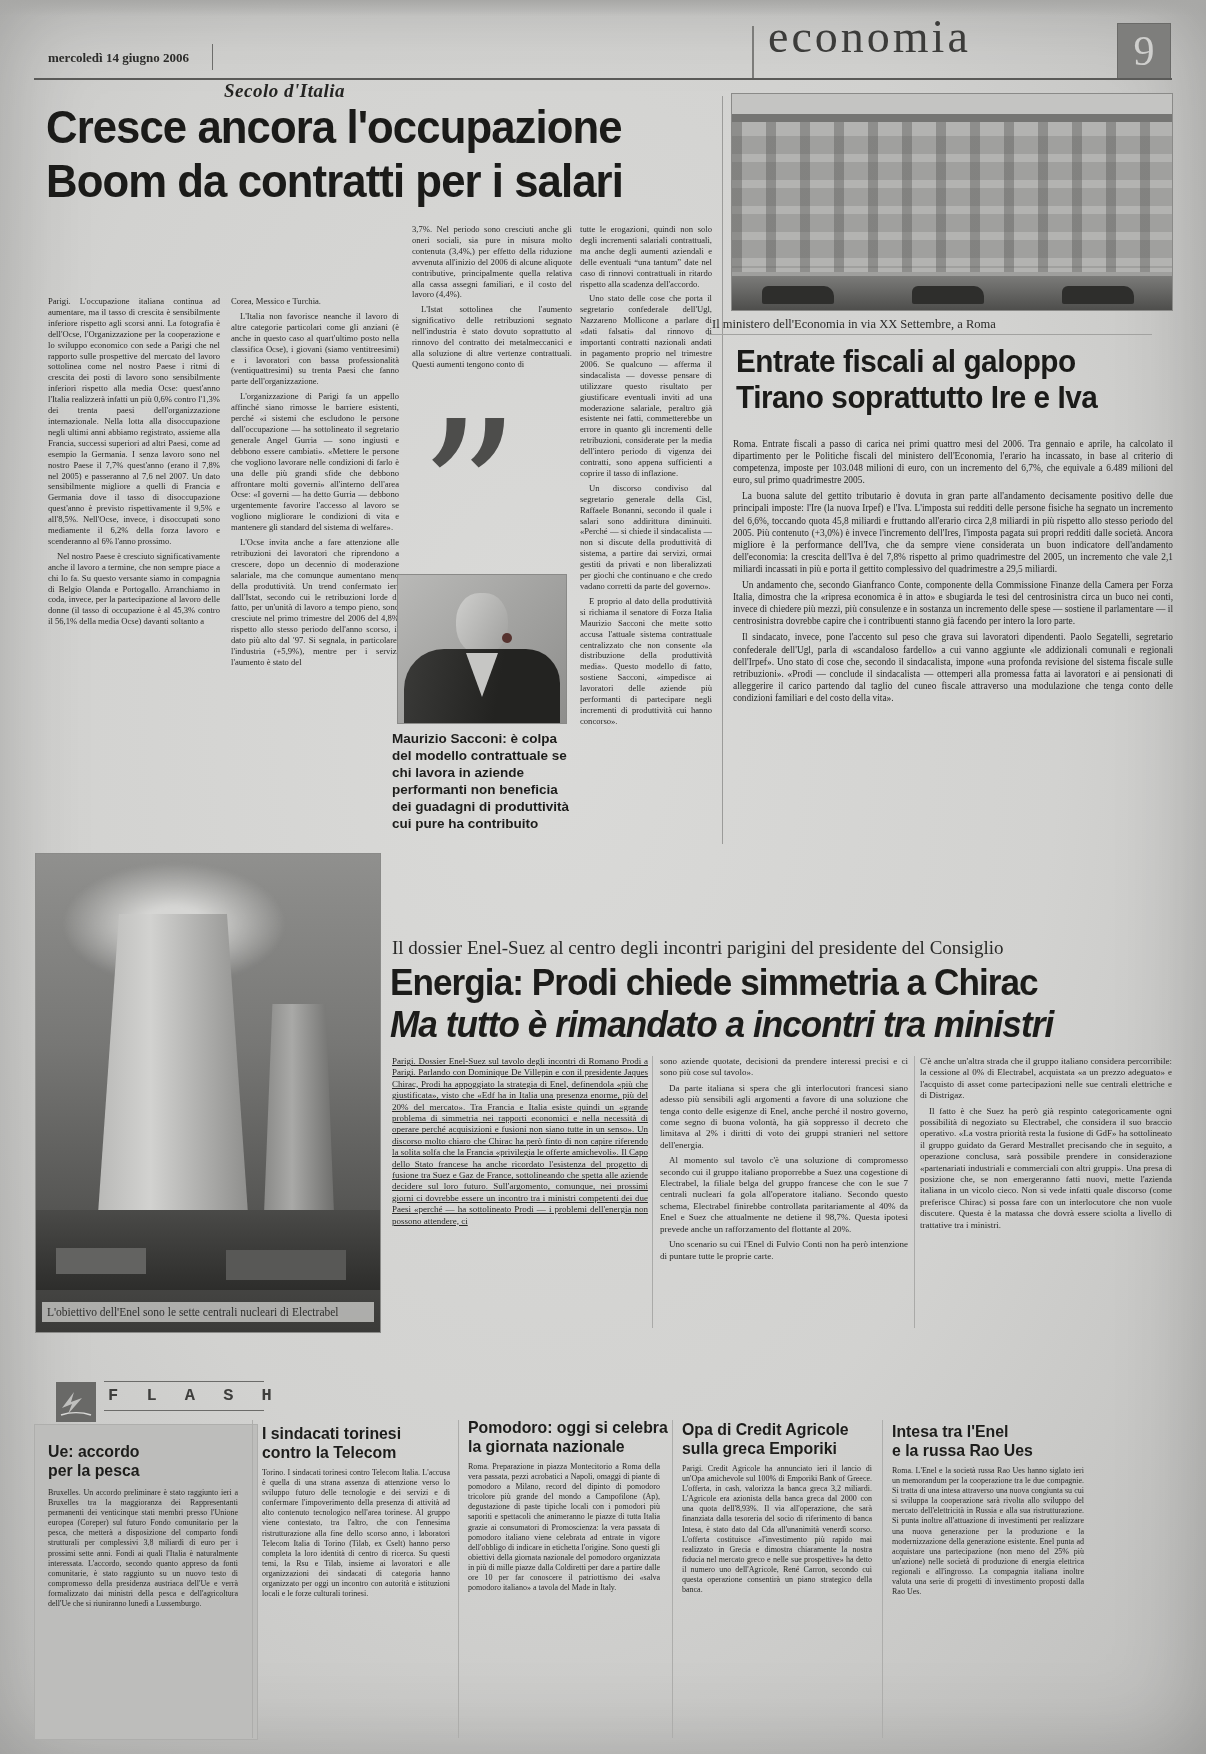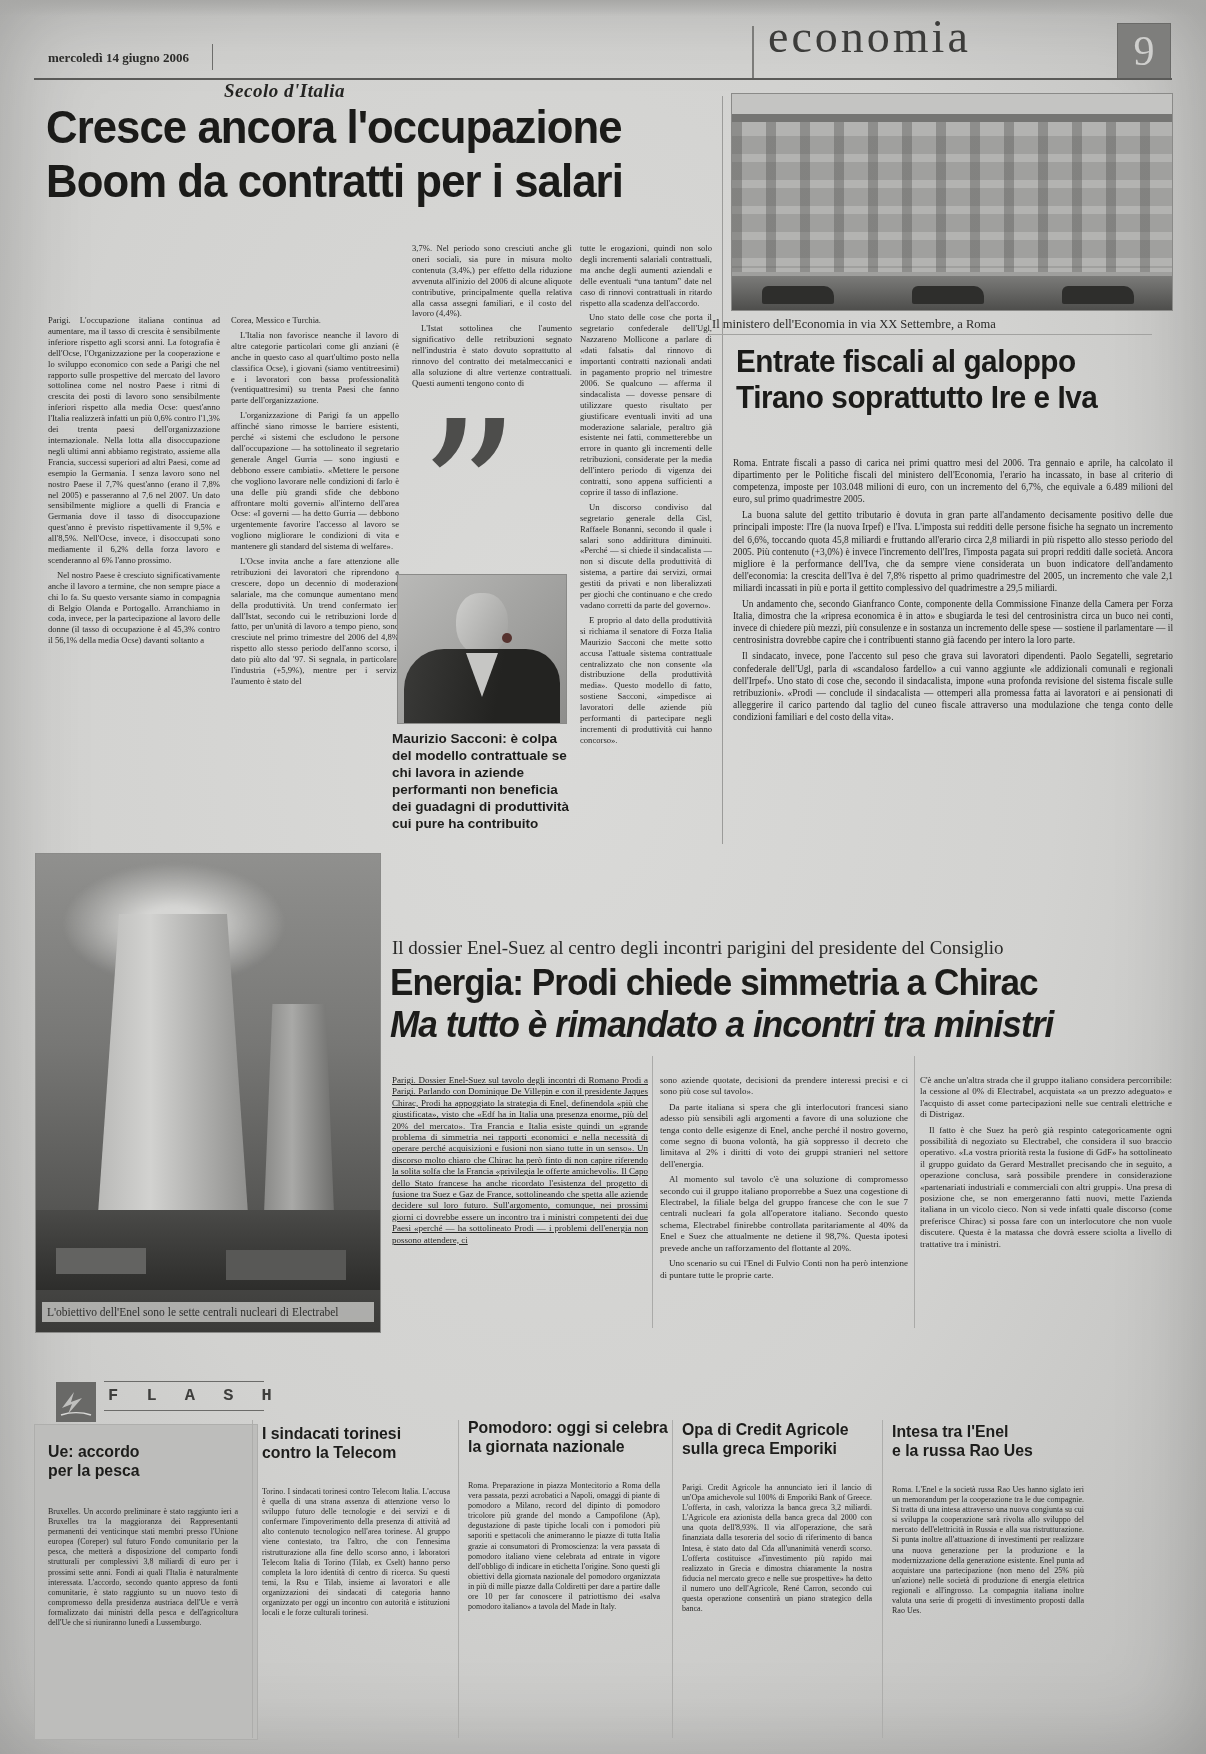--- a/index.html
+++ b/index.html
@@ -22,21 +22,21 @@
   .hdr-section{left:768px;top:10px;font:46px/54px "Liberation Serif",serif;color:#3c3c3a;letter-spacing:3px;}
   .hdr-pagebox{left:1118px;top:24px;width:52px;height:54px;background:#7e7e7c;
     box-shadow:0 0 0 1px #6a6a68;display:flex;align-items:center;justify-content:center;}
   .hdr-pagenum{font:42px/42px "Liberation Serif",serif;color:#cfcfcd;}
   
   .lead-hl{left:46px;top:100px;width:690px;font:bold 47px/54px "Liberation Sans",sans-serif;
     color:#1b1b19;transform:scaleX(.93);transform-origin:left top;letter-spacing:-1px;white-space:nowrap;}
   .lead-sf{left:48px;top:218px;width:344px;font:20px/25px "Liberation Serif",serif;color:#242422;}
   .col{position:absolute;text-align:justify;overflow:hidden;color:#262624;}
   .col p{margin:0 0 4px 0;text-indent:9px;}
-  .col p:first-child{text-indent:0;margin-top:19px;}
+  .col p:first-child{text-indent:0;}
   .lead-col{font:8.6px/10.9px "Liberation Serif",serif;}
   .c1{left:48px;top:296px;width:172px;height:546px;}
   .c2{left:231px;top:296px;width:168px;height:546px;}
   .c3{left:412px;top:224px;width:160px;height:214px;}
   .c4{left:580px;top:224px;width:132px;height:618px;}
   .quote-glyph{left:418px;top:420px;font:200px/150px "DejaVu Serif",serif;color:#4d4d4b;letter-spacing:-8px;}
   
   .photo{background:#a7a7a5;box-shadow:0 0 0 1px #8a8a88;overflow:hidden;}
   .sacconi{left:398px;top:575px;width:168px;height:148px;
     background:linear-gradient(135deg,#b9b9b7 0%,#a5a5a3 45%,#8e8e8c 100%);}

